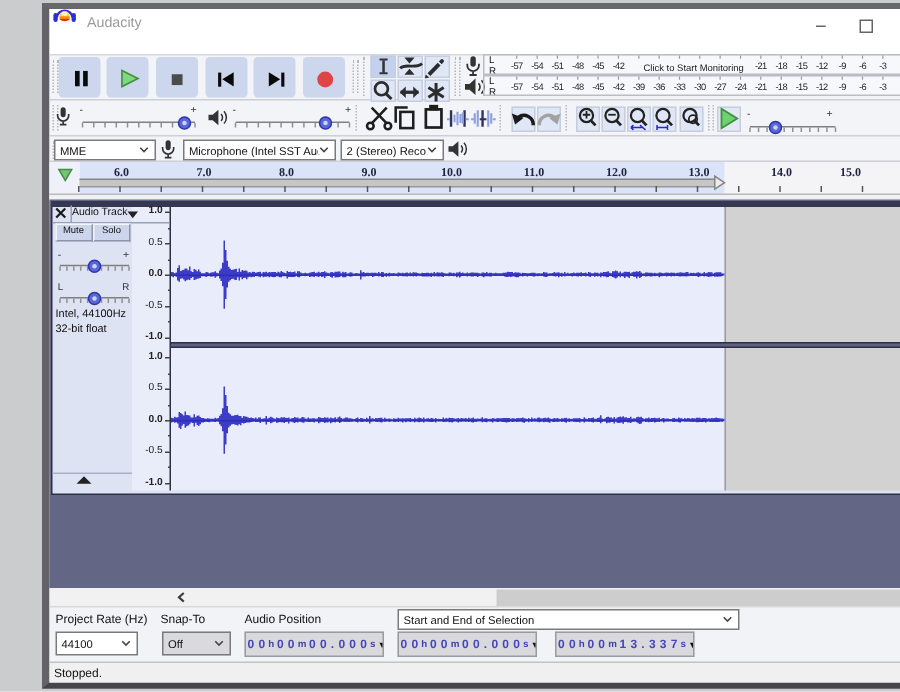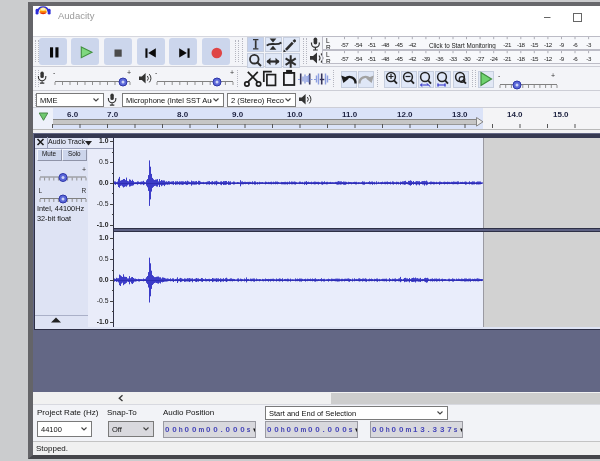--- a/index.html
+++ b/index.html
@@ -2,21 +2,21 @@
 <html><head><meta charset="utf-8"><style>
 * {margin:0;padding:0;box-sizing:border-box;}
 body {width:600px;height:461px;font-family:"Liberation Sans",sans-serif;background:#cbccce;}
 #w {position:relative;width:600px;height:461px;overflow:hidden;margin-left:26px;}
 #w div {position:absolute;}
 .frame {left:2px;top:2px;width:596px;height:457px;box-sizing:border-box;border-top:4px solid #68686c;border-left:5px solid #646468;border-right:5px solid #4e4e52;border-bottom:4px solid #46464a;background:#57575b;}
 .content {left:7px;top:6px;width:586px;height:449px;background:#f2f3f7;}
 .abs {position:absolute;}
 .menu span {position:absolute;top:0;font-size:8px;color:#1a1a1a;}
 .mnum {position:absolute;font-size:6.2px;color:#1f1f1f;width:18px;text-align:center;letter-spacing:-0.4px;}
-.rlab {position:absolute;font-size:8px;font-weight:bold;color:#1d2240;width:28px;text-align:left;}
+.rlab {position:absolute;font-size:8px;font-weight:bold;color:#1d2240;width:28px;text-align:center;font-family:Liberation Serif, serif;}
 .vr {position:absolute;right:5.5px;font-size:6.8px;color:#222;width:30px;text-align:right;}
 .vr.b {font-weight:bold;}
 .cmb {border:1px solid;display:flex;align-items:center;color:#111;overflow:hidden;}
 .cmb span {padding-left:3px;white-space:nowrap;overflow:hidden;flex:0 1 auto;min-width:0;margin-right:10px;}
 .chv {position:absolute;top:50%;margin-top:-3px;background:inherit;}
 .lbl {font-size:7px;color:#111;white-space:nowrap;}
 .tf {width:93px;height:17px;background:#d8d8dd;border:1px solid #9a9aa2;color:#4646bb;
      font-size:8px;font-weight:bold;display:flex;align-items:center;padding-left:1px;white-space:nowrap;overflow:hidden;}
 .tf .d {letter-spacing:0.3px;white-space:pre;}
 .tf .u {font-size:6.5px;padding:0 1.8px;color:#4040b0;}
@@ -142,21 +142,21 @@
         <path d="M1.5 1.5L4 4l2.5-2.5" fill="none" stroke="#444" stroke-width="1.1"></path>
       </svg>
     </div>
 
 <div style="left:7px;top:108px;width:586px;height:25px;background:#f4f4f6;"></div>
 <div style="left:27px;top:108px;width:430px;height:21px;background:#dbe3f8;"></div>
 <div style="left:7px;top:108px;width:20px;height:21px;background:#eef1fa;"></div>
 <div style="left:7px;top:128.5px;width:586px;height:1px;background:#b9b9b9;"></div>
 <div style="left:7px;top:129.5px;width:586px;height:4px;background:#f1f1f3;"></div>
 <div class="rlab" style="left:41px;top:109.5px;">6.0</div>
-    <div class="rlab" style="left:81px;top:109.5px;">7.0</div>
+    <div class="rlab" style="left:96px;top:109.5px;">7.0</div>
     <div class="rlab" style="left:151px;top:109.5px;">8.0</div>
     <div class="rlab" style="left:206px;top:109.5px;">9.0</div>
     <div class="rlab" style="left:261px;top:109.5px;">10.0</div>
     <div class="rlab" style="left:316px;top:109.5px;">11.0</div>
     <div class="rlab" style="left:371px;top:109.5px;">12.0</div>
     <div class="rlab" style="left:426px;top:109.5px;">13.0</div>
     <div class="rlab" style="left:481px;top:109.5px;">14.0</div>
     <div class="rlab" style="left:527px;top:109.5px;">15.0</div>
 
 <div style="left:7px;top:133px;width:586px;height:259px;background:#636785;"></div>
@@ -219,21 +219,21 @@
       <svg class="chv" width="8" height="6" viewBox="0 0 8 6" style="right:3px;">
         <path d="M1.5 1.5L4 4l2.5-2.5" fill="none" stroke="#444" stroke-width="1.1"></path>
       </svg>
     </div>
 <div class="cmb" style="left:82px;top:421px;width:46px;height:16px;background:#d9d9de;border-color:#7a7a7a;font-size:7.5px;">
       <span>Off</span>
       <svg class="chv" width="8" height="6" viewBox="0 0 8 6" style="right:3px;">
         <path d="M1.5 1.5L4 4l2.5-2.5" fill="none" stroke="#444" stroke-width="1.1"></path>
       </svg>
     </div>
-<div class="cmb" style="left:239px;top:406px;width:183px;height:14px;background:#fff;border-color:#7a7a7a;font-size:7.5px;">
+<div class="cmb" style="left:239px;top:406px;width:228px;height:14px;background:#fff;border-color:#7a7a7a;font-size:7.5px;">
       <span>Start and End of Selection</span>
       <svg class="chv" width="8" height="6" viewBox="0 0 8 6" style="right:3px;">
         <path d="M1.5 1.5L4 4l2.5-2.5" fill="none" stroke="#444" stroke-width="1.1"></path>
       </svg>
     </div>
 <div class="tf" style="left:137px;top:421px;">
       <span class="d">0 0</span>
       <span class="u">h</span>
       <span class="d">0 0</span>
       <span class="u">m</span>

